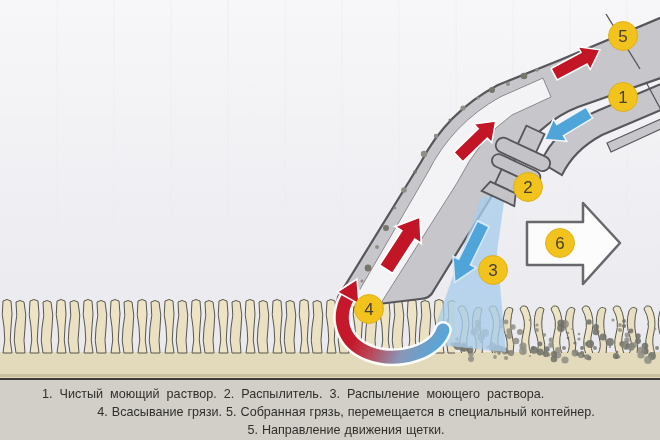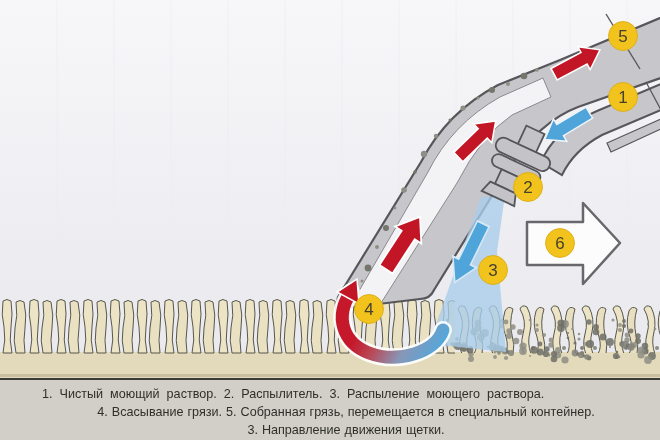--- a/index.html
+++ b/index.html
@@ -263,15 +263,15 @@
     <g>
       <circle cx="369" cy="309" r="14.5" fill="#f2c31d"></circle>
       <text class="marker-num" x="369" y="315" text-anchor="middle" stroke="none">4</text>
     </g>
   </g>
 </svg>
 
 <div class="legend">
   <div class="l1">1. Чистый моющий раствор. 2. Распылитель. 3. Распыление моющего раствора.</div>
   <div class="l2">4. Всасывание грязи. 5. Собранная грязь, перемещается в специальный контейнер.</div>
-  <div class="l3">3. Направление движения щетки.</div>
+  <div class="l3">5. Направление движения щетки.</div>
 </div>
 </div>
 
 </body></html>

